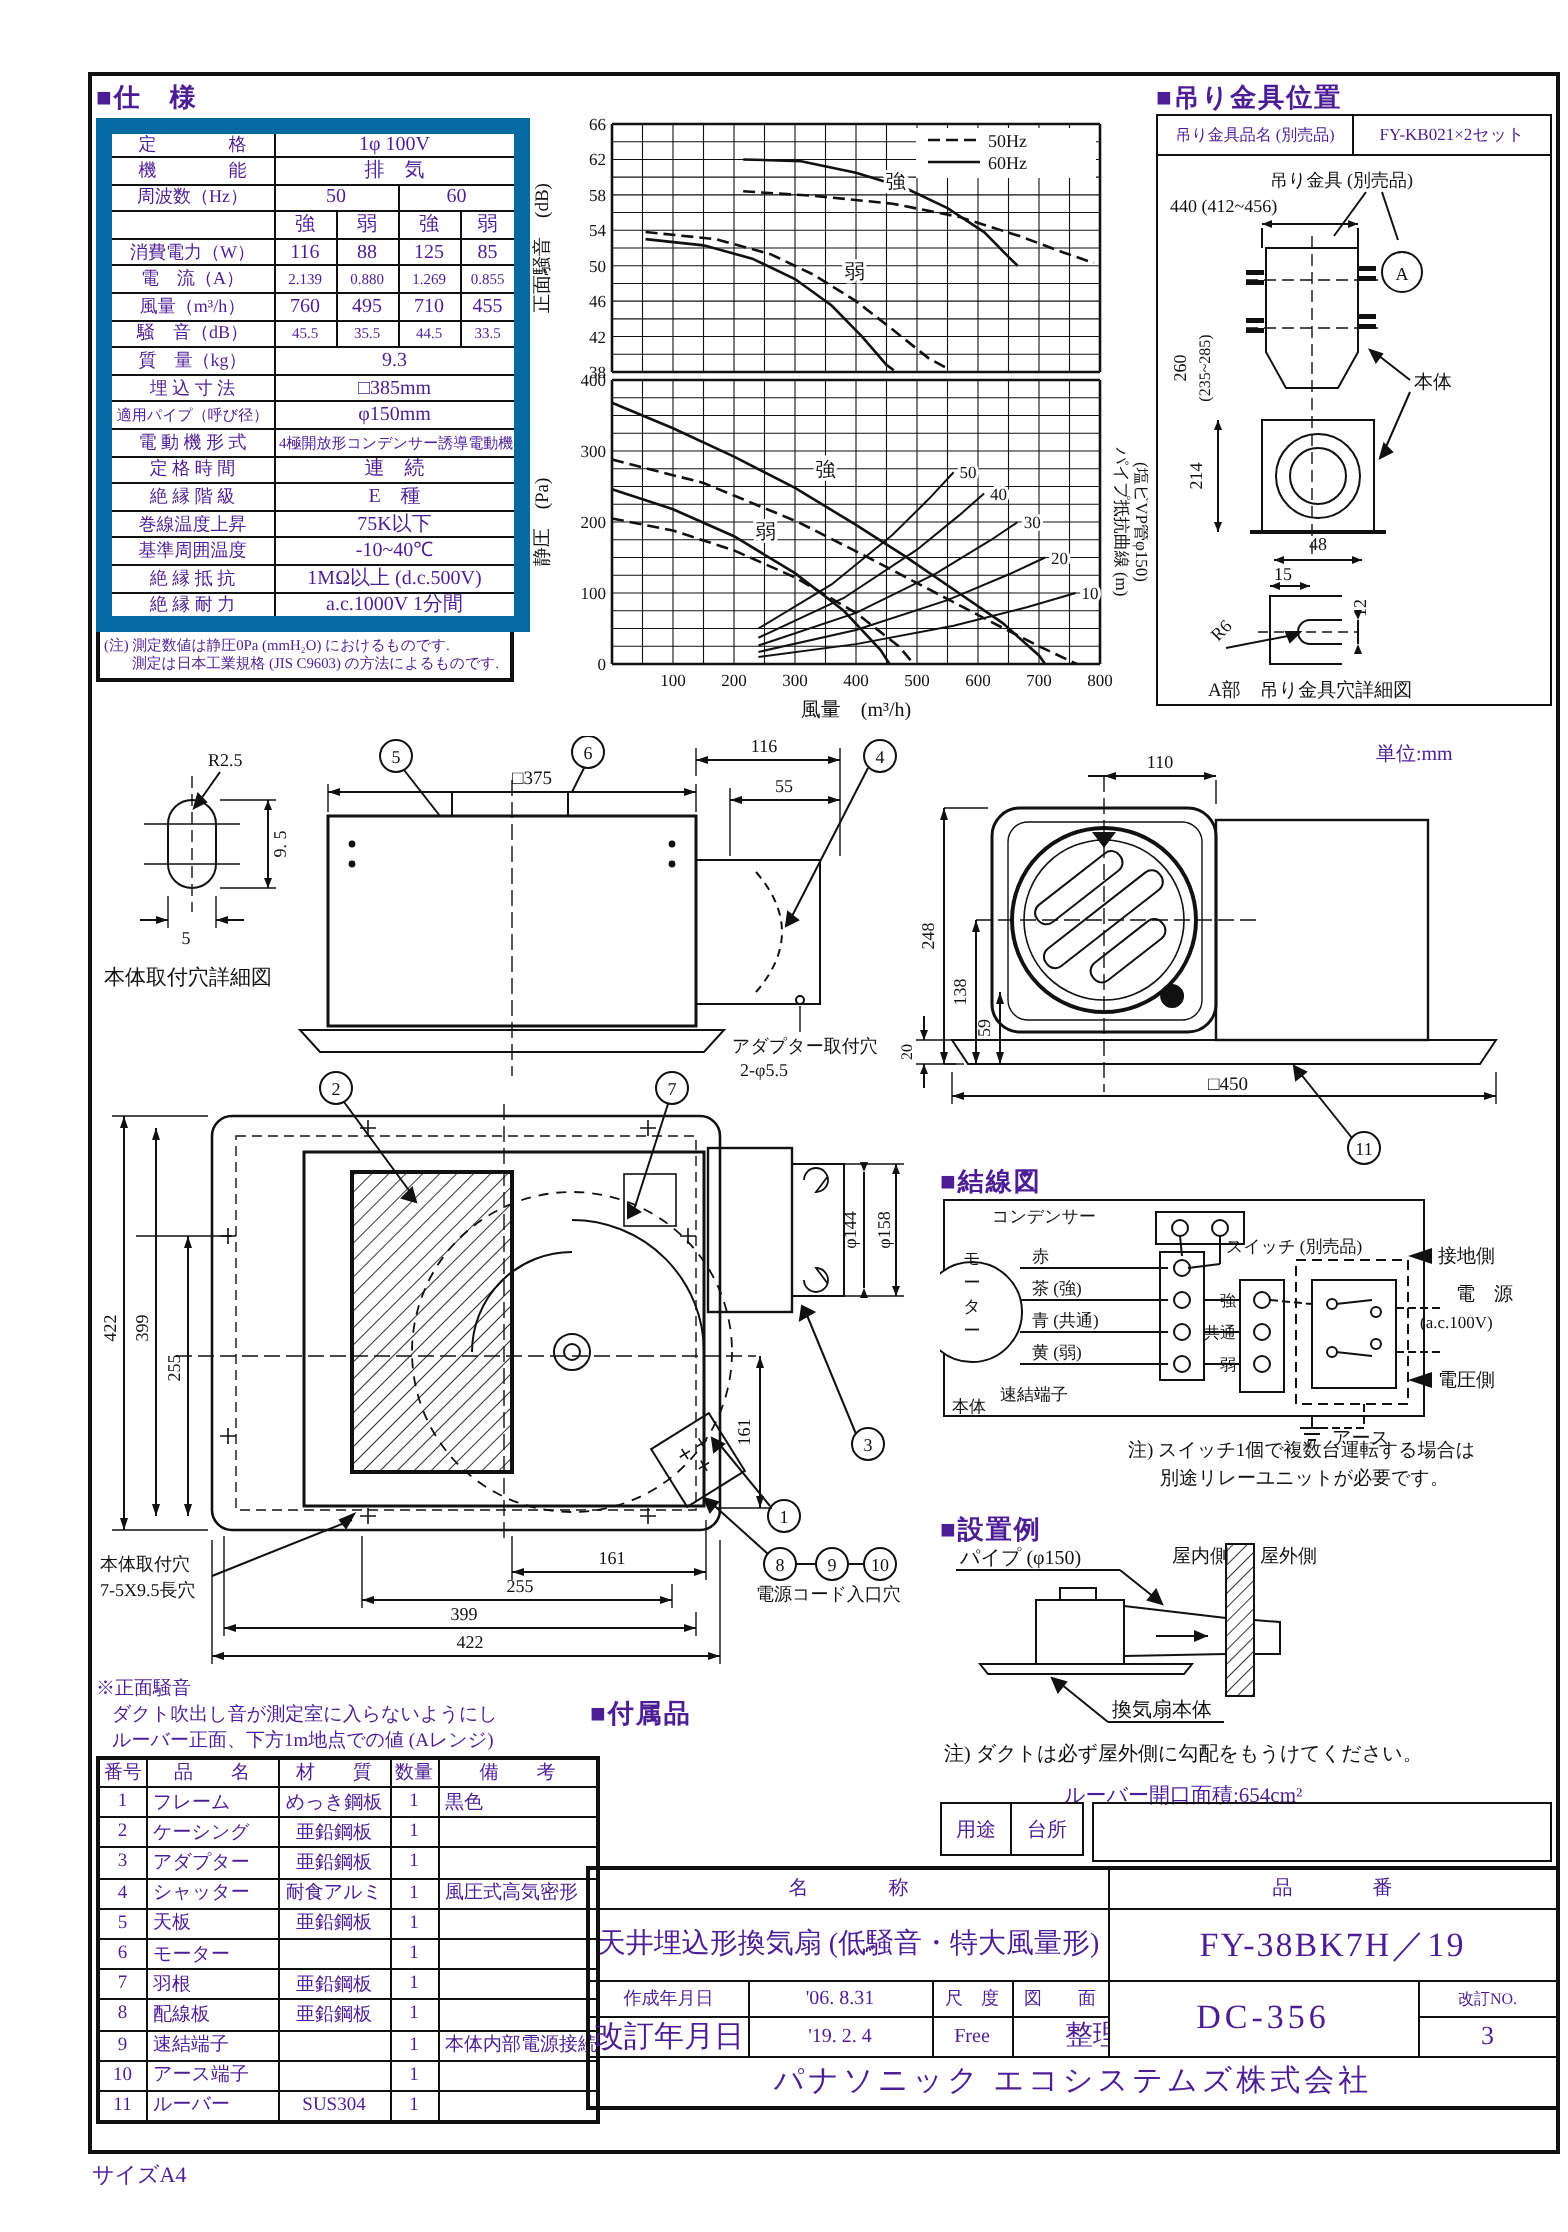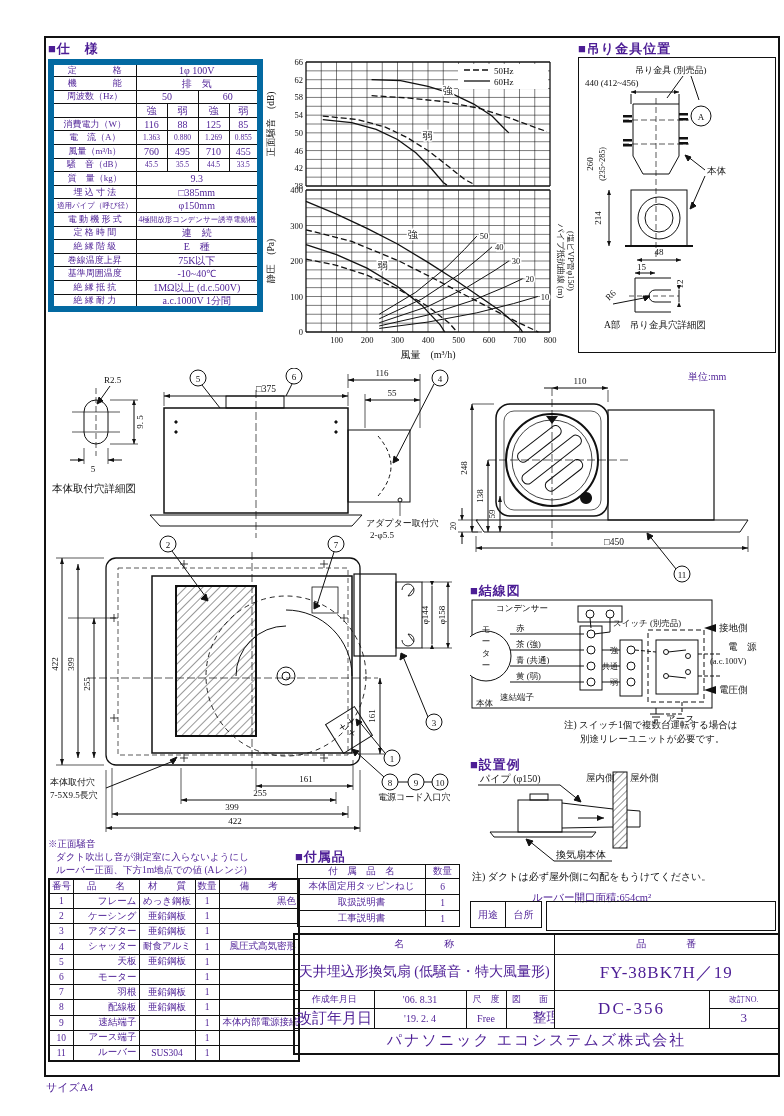--- a/index.html
+++ b/index.html
@@ -12,38 +12,38 @@
   table{border-collapse:collapse;table-layout:fixed;}
   td,th{border:1px solid #111;padding:0 2px;overflow:hidden;white-space:nowrap;
     font-weight:normal;text-align:center;vertical-align:middle;}
   .spec-table{width:209px;font-size:10px;}
   .spec-table td{height:13.6px;line-height:11px;}
   .spec-table td.lbl{text-align:center;font-size:9px;letter-spacing:0px;}
   .spec-table td.sm{font-size:7.5px;}
   .notes{font-size:7.4px;line-height:1.35;padding:2px 2px;white-space:nowrap;}
   .parts-table{width:250px;font-size:9.5px;}
   .parts-table td{height:15.2px;}
-  .parts-table td.l{text-align:right;padding-left:3px;}
+  .parts-table td.l{text-align:left;padding-left:3px;}
   .acc-table{width:162px;font-size:9.5px;}
   .acc-table td{height:16px;}
   .tb{width:485px;font-size:10px;}
   .tb td{border:1.5px solid #111;}
   .note-line{font-size:9.5px;white-space:nowrap;}
   svg text{fill:#111;}
   svg .halo{paint-order:stroke;stroke:#fff;stroke-width:3px;}
 </style>
 </head>
 <body>
 
 <div class="sheet">
   <div class="abs border-box" style="left:44px;top:36px;width:736px;height:1041px;"></div>
 
   <div class="abs sec-title" style="left:48px;top:40px;">■仕　様</div>
   <div class="abs" style="left:48px;top:59px;width:209px;">
-    <table class="spec-table" style="border:6px solid #0369a1;">
+    <table class="spec-table" style="border:8px solid #0369a1;">
       <colgroup>
           <col style="width:85px">
           <col style="width:31px">
           <col style="width:31px">
           <col style="width:31px">
           <col style="width:31px">
         </colgroup>
       <tbody>
           <tr>
             <td class="lbl">定　　　　格</td>
@@ -67,21 +67,21 @@
           </tr>
       <tr>
             <td class="lbl">消費電力（W）</td>
             <td>116</td>
             <td>88</td>
             <td>125</td>
             <td>85</td>
           </tr>
       <tr>
             <td class="lbl">電　流（A）</td>
-            <td class="sm">1.363</td>
+            <td class="sm">2.139</td>
             <td class="sm">0.880</td>
             <td class="sm">1.269</td>
             <td class="sm">0.855</td>
           </tr>
       <tr>
             <td class="lbl">風量（m³/h）</td>
             <td>760</td>
             <td>495</td>
             <td>710</td>
             <td>455</td>
@@ -128,20 +128,24 @@
       <tr>
             <td class="lbl">絶 縁 抵 抗</td>
             <td colspan="4">1MΩ以上 (d.c.500V)</td>
           </tr>
       <tr>
             <td class="lbl">絶 縁 耐 力</td>
             <td colspan="4">a.c.1000V 1分間</td>
           </tr>
     </tbody>
       </table>
+    <div class="notes" style="border:2px solid #111;border-top:0;width:209px;">
+      <div>(注) 測定数値は静圧0Pa (mmH₂O) におけるものです.</div>
+      <div style="padding-left:14px;">測定は日本工業規格 (JIS C9603) の方法によるものです.</div>
+    </div>
   </div>
 
   <svg id="chart-svg" class="abs" style="left:262px;top:56px;" width="312" height="310" viewBox="0 0 312 310">
       <g>
         <line x1="44" y1="130" x2="288" y2="130" stroke="#111" stroke-width="1.3"></line>
         <line x1="44" y1="121.14285714285714" x2="288" y2="121.14285714285714" stroke="#111" stroke-width="0.55"></line>
         <line x1="44" y1="112.28571428571429" x2="288" y2="112.28571428571429" stroke="#111" stroke-width="0.55"></line>
         <line x1="44" y1="103.42857142857143" x2="288" y2="103.42857142857143" stroke="#111" stroke-width="0.55"></line>
         <line x1="44" y1="94.57142857142858" x2="288" y2="94.57142857142858" stroke="#111" stroke-width="0.55"></line>
         <line x1="44" y1="85.71428571428572" x2="288" y2="85.71428571428572" stroke="#111" stroke-width="0.55"></line>
@@ -260,20 +264,24 @@
         <rect x="196" y="8" width="90" height="25" fill="#fff"></rect>
         <line x1="202" y1="14" x2="228" y2="14" stroke="#111" stroke-width="1.3" stroke-dasharray="6,3"></line>
         <text x="232" y="17.5" font-size="9">50Hz</text>
         <line x1="202" y1="25" x2="228" y2="25" stroke="#111" stroke-width="1.3" stroke-dasharray="none"></line>
         <text x="232" y="28.5" font-size="9">60Hz</text>
       </g>
     </svg>
 
   <div class="abs sec-title" style="left:578px;top:40px;">■吊り金具位置</div>
   <div class="abs" style="left:578px;top:57px;width:198px;height:296px;border:1.5px solid #111;">
+    <div style="display:flex;border-bottom:1px solid #111;height:20px;font-size:8px;align-items:stretch;">
+      <div style="flex:0 0 98px;border-right:1px solid #111;display:flex;align-items:center;justify-content:center;">吊り金具品名 (別売品)</div>
+      <div style="flex:1;display:flex;align-items:center;justify-content:center;font-size:8.5px;">FY-KB021×2セット</div>
+    </div>
     <svg width="195" height="274" viewBox="0 0 195 274">
       <g stroke="#111" stroke-width="1" fill="none">
         <text x="56" y="15" font-size="9" stroke="none" fill="#111">吊り金具 (別売品)</text>
         <line x1="112" y1="18" x2="120" y2="42"></line>
           <line x1="104" y1="18" x2="88" y2="40"></line>
         <text x="6" y="28" font-size="9" stroke="none">440 (412~456)</text>
         <line x1="52" y1="34" x2="100" y2="34"></line>
           <path d="M52 34 l5 -2 v4 z M100 34 l-5 -2 v4 z" fill="#111" stroke="none"></path>
         <line x1="52" y1="36" x2="52" y2="46"></line>
           <line x1="100" y1="36" x2="100" y2="46"></line>
@@ -744,46 +752,20 @@
           <td>11</td>
           <td class="l">ルーバー</td>
           <td>SUS304</td>
           <td>1</td>
           <td class="l"></td>
         </tr>
       </tbody>
   </table>
 
   <div class="abs sec-title" style="left:295px;top:848px;">■付属品</div>
-  <table class="abs acc-table" style="left:297px;top:864px;border:1.5px solid #111;">
-    <colgroup>
-        <col style="width:128px">
-        <col style="width:34px">
-      </colgroup>
-    <thead>
-      <tr>
-        <th>付　属　品　名</th>
-        <th>数量</th>
-      </tr>
-    </thead>
-    <tbody>
-        <tr>
-          <td class="l">本体固定用タッピンねじ</td>
-          <td>6</td>
-        </tr>
-        <tr>
-          <td class="l">取扱説明書</td>
-          <td>1</td>
-        </tr>
-        <tr>
-          <td class="l">工事説明書</td>
-          <td>1</td>
-        </tr>
-      </tbody>
-  </table>
 
   <div class="abs" style="left:470px;top:901px;display:flex;border:1.5px solid #111;height:27px;font-size:10px;">
     <div style="width:35px;border-right:1px solid #111;display:flex;align-items:center;justify-content:center;">用途</div>
     <div style="width:35px;display:flex;align-items:center;justify-content:center;">台所</div>
   </div>
   <div class="abs" style="left:546px;top:901px;width:230px;height:30px;border:1.5px solid #111;"></div>
 
   <table class="abs tb" style="left:293px;top:933px;border:2px solid #111;">
     <colgroup>
         <col style="width:80px">

